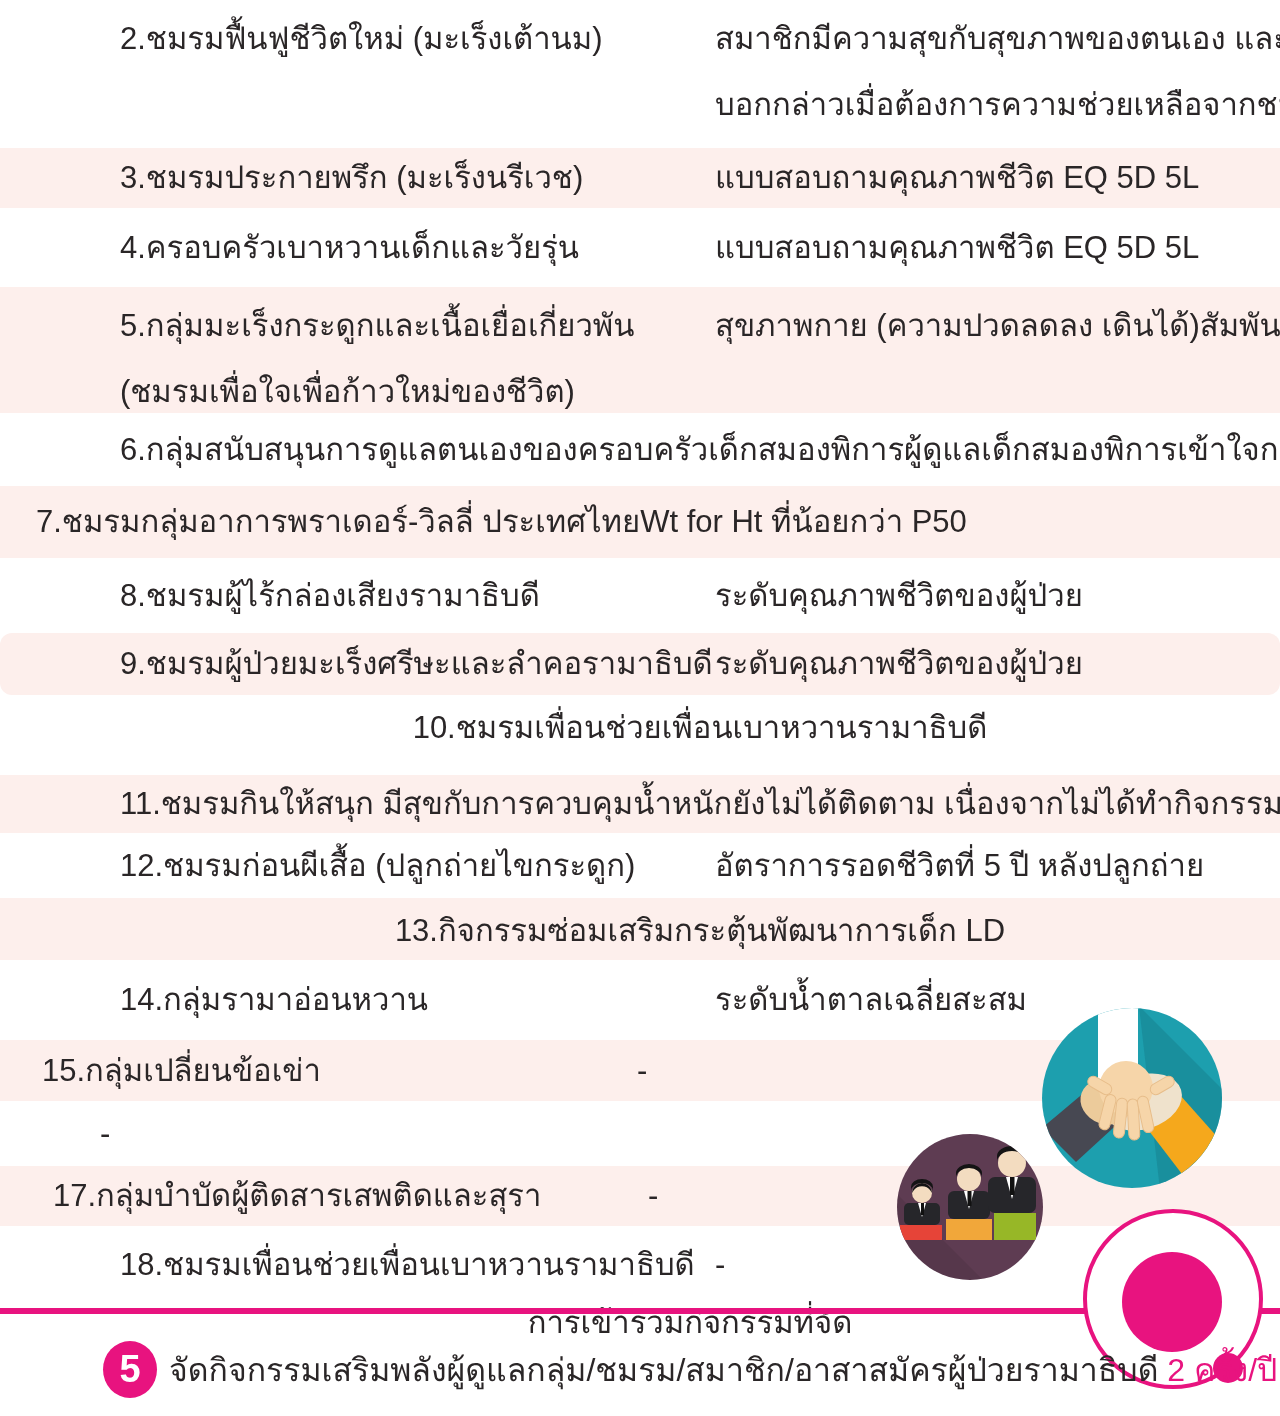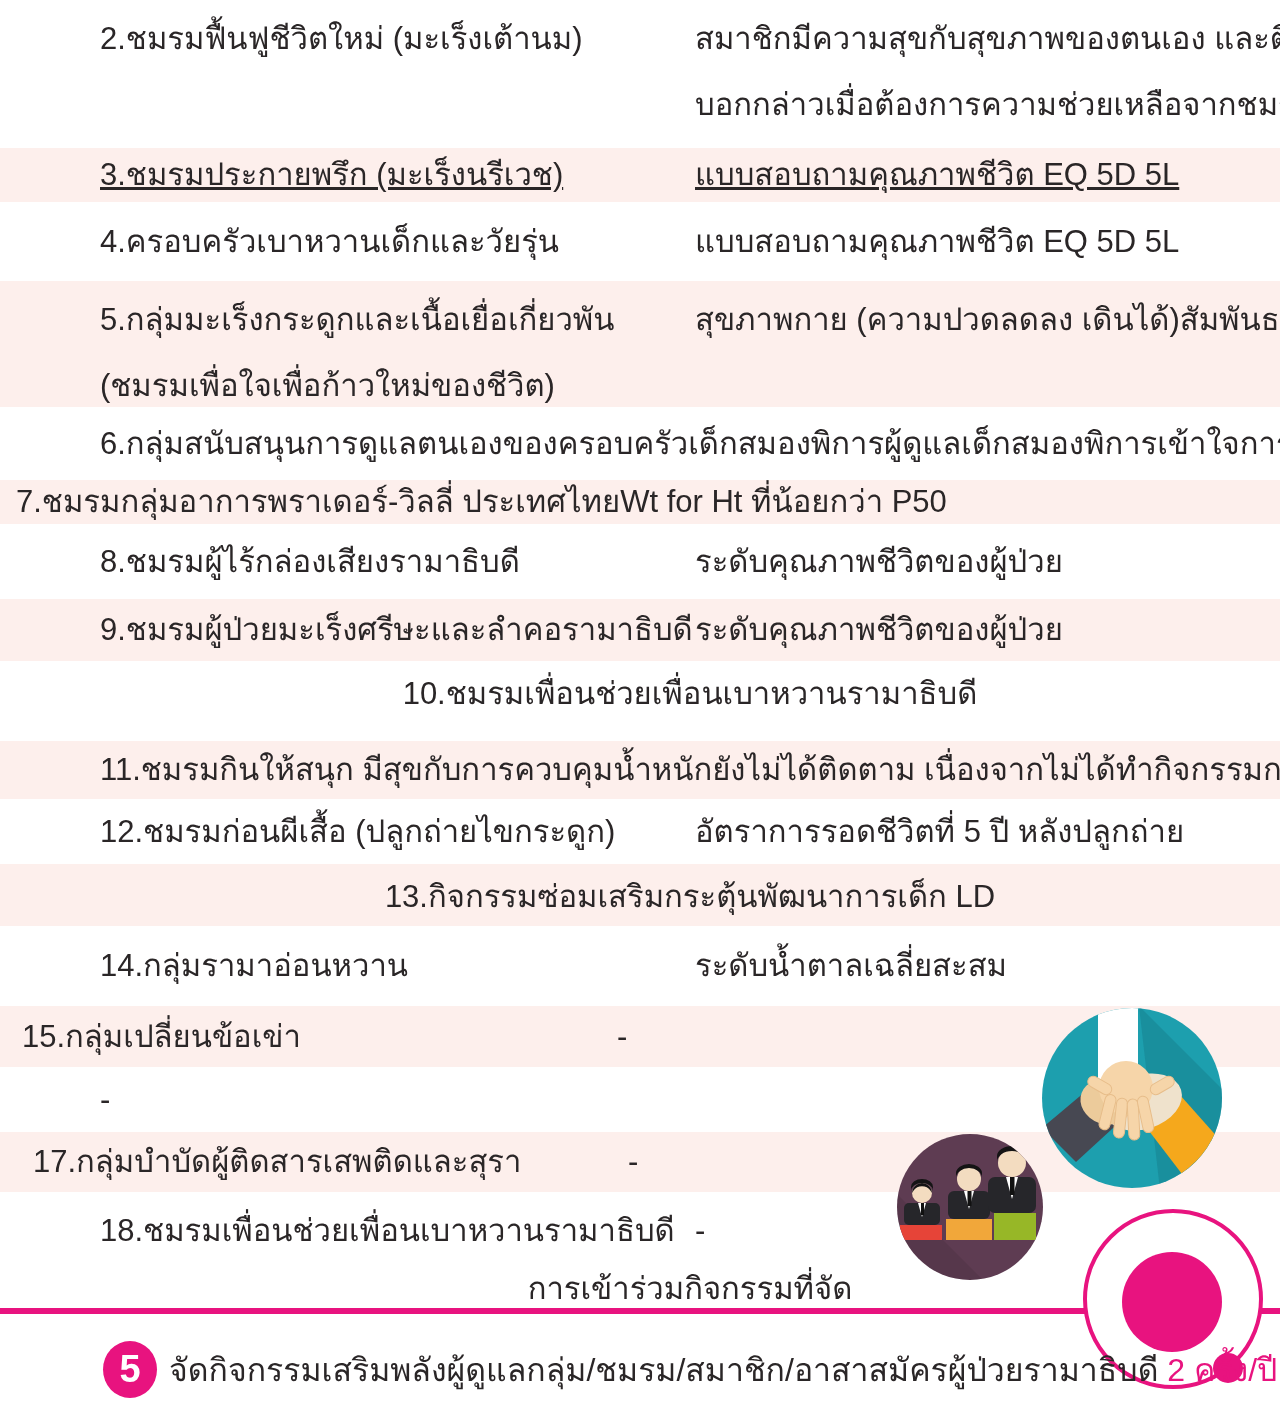--- a/index.html
+++ b/index.html
@@ -17,21 +17,21 @@
   .row{
     display:flex;align-items:center;
     box-sizing:border-box;
     padding-left:100px;
     width:1280px;
   }
   .row.pink{background:var(--stripe,#fdefec);}
   .row.top{align-items:flex-start;padding-top:6px;}
   .cell{font-size:31px;line-height:66px;white-space:nowrap;}
   .cell .line{height:66px;}
-  .cell.left{flex:0 0 595px;}
+  .cell.left{flex:0 0 595px;margin-left:20px;}
   .cell.right{flex:1 1 auto;}
 
   
   .divider-line{
     position:absolute;left:0;top:1308px;width:1280px;height:6px;
     background:var(--magenta,#e8137f);z-index:2;
   }
 
   
   .deco{position:absolute;z-index:3;}
@@ -61,21 +61,21 @@
   <div class="clubs-table">
       <div class="row top" style="height: 148px;">
       <div class="cell left">
           <div class="line">2.ชมรมฟื้นฟูชีวิตใหม่ (มะเร็งเต้านม)</div>
         </div>
       <div class="cell right">
           <div class="line">สมาชิกมีความสุขกับสุขภาพของตนเอง และติดต่อ</div>
           <div class="line">บอกกล่าวเมื่อต้องการความช่วยเหลือจากชมรม</div>
         </div>
     </div>
-      <div class="row pink" style="height: 54px; text-decoration: underline;">
+      <div class="row pink" style="height: 60px;">
       <div class="cell left">
           <div class="line">3.ชมรมประกายพรึก (มะเร็งนรีเวช)</div>
         </div>
       <div class="cell right">
           <div class="line">แบบสอบถามคุณภาพชีวิต EQ 5D 5L</div>
         </div>
     </div>
       <div class="row" style="height: 79px;">
       <div class="cell left">
           <div class="line">4.ครอบครัวเบาหวานเด็กและวัยรุ่น</div>
@@ -94,37 +94,37 @@
         </div>
     </div>
       <div class="row" style="height: 73px;">
       <div class="cell left">
           <div class="line">6.กลุ่มสนับสนุนการดูแลตนเองของครอบครัวเด็กสมองพิการ</div>
         </div>
       <div class="cell right">
           <div class="line">ผู้ดูแลเด็กสมองพิการเข้าใจการดูแลเด็กสมองพิการ</div>
         </div>
     </div>
-      <div class="row pink" style="height: 44px; padding-left: 16px;">
+      <div class="row pink" style="height: 72px; padding-left: 16px;">
       <div class="cell left">
           <div class="line">7.ชมรมกลุ่มอาการพราเดอร์-วิลลี่ ประเทศไทย</div>
         </div>
       <div class="cell right">
           <div class="line">Wt for Ht ที่น้อยกว่า P50</div>
         </div>
     </div>
       <div class="row" style="height: 75px;">
       <div class="cell left">
           <div class="line">8.ชมรมผู้ไร้กล่องเสียงรามาธิบดี</div>
         </div>
       <div class="cell right">
           <div class="line">ระดับคุณภาพชีวิตของผู้ป่วย</div>
         </div>
     </div>
-      <div class="row pink" style="height: 62px;">
+      <div class="row pink" style="height: 62px; border-radius: 12px;">
       <div class="cell left">
           <div class="line">9.ชมรมผู้ป่วยมะเร็งศรีษะและลำคอรามาธิบดี</div>
         </div>
       <div class="cell right">
           <div class="line">ระดับคุณภาพชีวิตของผู้ป่วย</div>
         </div>
     </div>
       <div class="row" style="height: 80px; flex-direction: column;">
       <div class="cell left">
           <div class="line">10.ชมรมเพื่อนช่วยเพื่อนเบาหวานรามาธิบดี</div>

